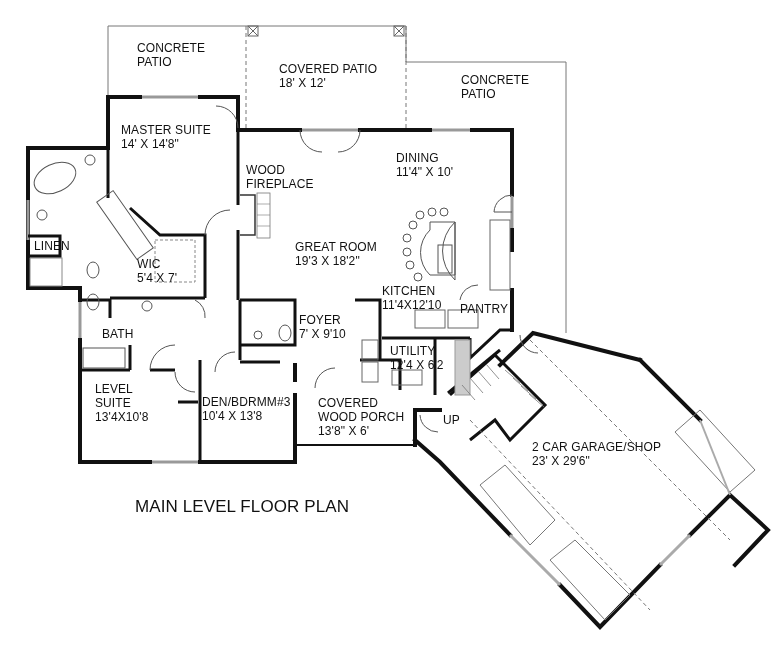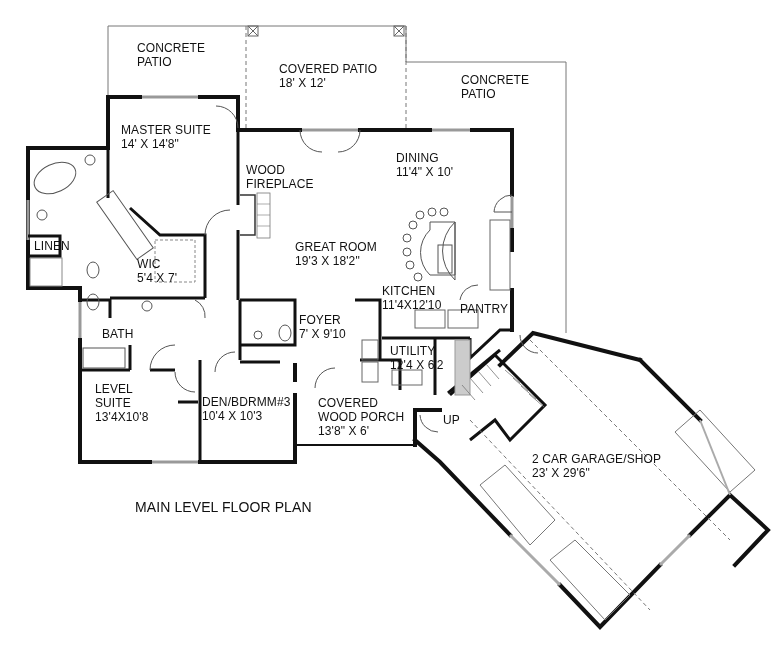--- a/index.html
+++ b/index.html
@@ -1,20 +1,20 @@
 <!DOCTYPE html>
 <html><head>
 <meta charset="utf-8">
 <style>
   html, body { margin: 0; padding: 0; background: #ffffff; }
   body { width: 784px; height: 664px; position: relative; overflow: hidden; font-family: "Liberation Sans", sans-serif; }
   svg#plan { position: absolute; left: 0; top: 0; }
   .lbl { position: absolute; font-family: "Liberation Sans", sans-serif; font-size: 12px; line-height: 14px; color: #111; white-space: nowrap; letter-spacing: 0.1px; }
   .lbl span { display: block; }
-  .title { font-size: 14px; }
+  .title { font-size: 17px; }
 </style>
 </head>
 <body>
 
 <svg id="plan" width="784" height="664" viewBox="0 0 784 664" xmlns="http://www.w3.org/2000/svg">
 
   <g fill="none" stroke="#777" stroke-width="1">
     <polyline points="108,97 108,26 406,26 406,62"></polyline>
     <line x1="246" y1="26" x2="246" y2="128" stroke-dasharray="4,3"></line>
     <line x1="406" y1="26" x2="406" y2="130" stroke-dasharray="4,3"></line>
@@ -238,27 +238,27 @@
 <div class="lbl" style="left:102px;top:327px">
   <span>BATH</span>
 </div>
 <div class="lbl" style="left:95px;top:382px">
   <span>LEVEL</span>
   <span>SUITE</span>
   <span>13'4X10'8</span>
 </div>
 <div class="lbl" style="left:202px;top:395px">
   <span>DEN/BDRMM#3</span>
-  <span>10'4 X 10'3</span>
+  <span>10'4 X 13'8</span>
 </div>
 <div class="lbl" style="left:318px;top:396px">
   <span>COVERED</span>
   <span>WOOD PORCH</span>
   <span>13'8" X 6'</span>
 </div>
 <div class="lbl" style="left:443px;top:413px">
   <span>UP</span>
 </div>
-<div class="lbl" style="left:532px;top:452px">
+<div class="lbl" style="left:532px;top:440px">
   <span>2 CAR GARAGE/SHOP</span>
   <span>23' X 29'6"</span>
 </div>
 <div class="lbl title" style="left:135px;top:500px">MAIN LEVEL FLOOR PLAN</div>
 
 </body></html>

